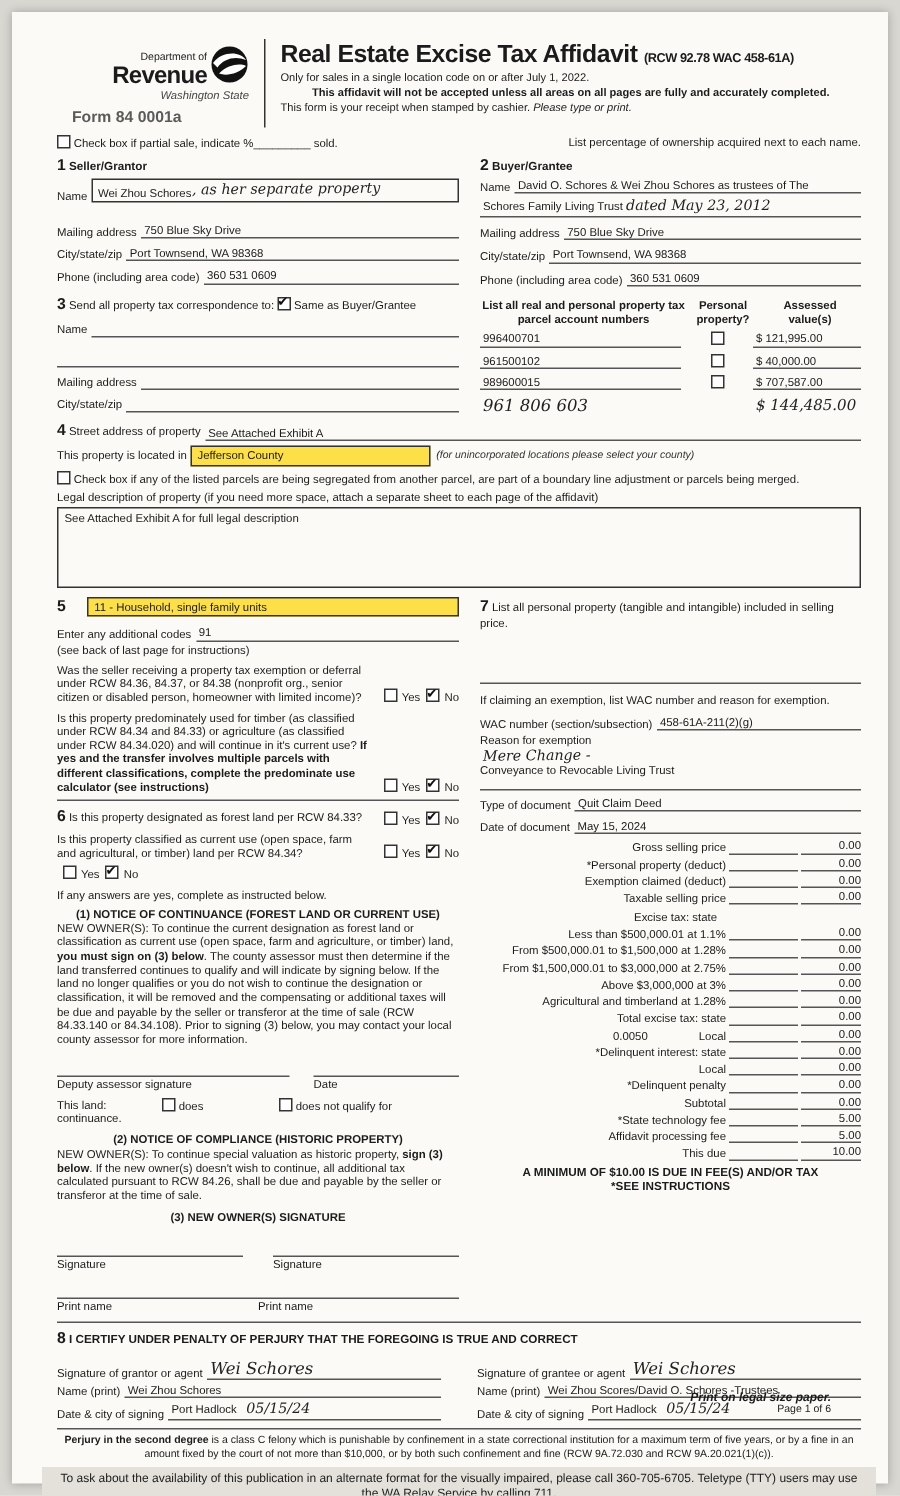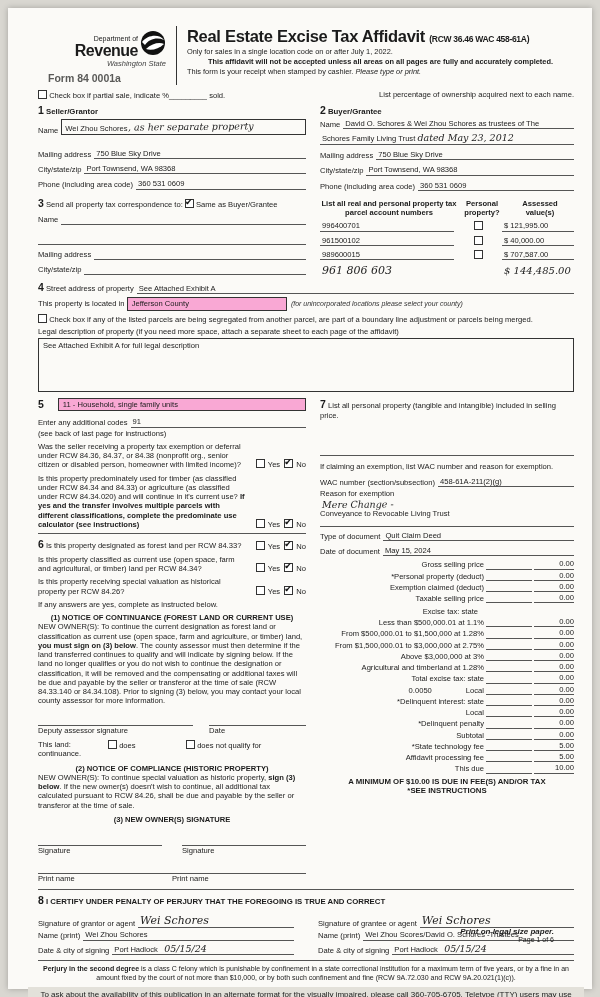--- a/index.html
+++ b/index.html
@@ -42,21 +42,21 @@
 
   
   .ptab-h{display:flex;font-weight:bold;text-align:center;margin-top:2px;}
   .ptab-h .c1{flex:1;} .ptab-h .c2{width:48px;} .ptab-h .c3{width:68px;}
   .prow{display:flex;align-items:flex-end;margin-top:4px;}
   .prow .num{flex:1;border-bottom:1px solid #555;padding:0 2px;}
   .prow .pp{width:48px;text-align:center;}
   .prow .val{width:68px;border-bottom:1px solid #555;text-align:left;padding:0 2px;}
 
   
-  .selbox{border:1px solid #333;padding:1px 4px;min-width:150px;display:inline-block;background:#f9a8d4;}
+  .selbox{border:1px solid #333;padding:1px 4px;min-width:150px;display:inline-block;background:#fde047;}
 
   .legalbox{border:1px solid #333;height:48px;padding:2px 4px;margin-top:2px;}
 
   .q{display:flex;align-items:flex-end;margin-top:4px;}
   .qtext{flex:1;padding-right:4px;}
   .yn{white-space:nowrap;flex:none;}
   .yn .cb{margin:0 1px 0 4px;}
 
   
   .frow{display:flex;align-items:flex-end;margin-top:1px;justify-content:center;}
@@ -96,21 +96,21 @@
             <circle cx="13" cy="13" r="12" fill="#111"></circle>
             <path d="M2 12 C8 4, 20 4, 24 10 C17 7, 9 9, 5 15 Z" fill="#fff"></path>
             <path d="M6 19 C12 13, 20 12, 24 14 C19 19, 11 21, 6 19 Z" fill="#fff"></path>
           </svg>
         </span>
       </div>
       <div class="wast">Washington State</div>
       <div class="formno">Form 84 0001a</div>
     </div>
     <div class="title-blk">
-      <div class="title"><span>Real Estate Excise Tax Affidavit</span> <small>(RCW 36.46 WAC 458-61A)</small></div>
+      <div class="title"><span>Real Estate Excise Tax Affidavit</span> <small>(RCW 92.78 WAC 458-61A)</small></div>
       <div class="sub">Only for sales in a single location code on or after July 1, 2022.</div>
       <div class="sub b">This affidavit will not be accepted unless all areas on all pages are fully and accurately completed.</div>
       <div class="sub"><span>This form is your receipt when stamped by cashier. </span><span class="it">Please type or print.</span></div>
     </div>
   </div>
 
   <div class="psale">
     <div>
       <span class="cb"></span>
       <span>Check box if partial sale, indicate %</span><span>_________</span><span> sold.</span>
@@ -252,21 +252,20 @@
       <hr class="div">
       <div class="q" style="margin-top:0;">
         <span class="qtext"><span class="secno">6</span> <span>Is this property designated as forest land per RCW 84.33?</span></span>
         <span class="yn"><span class="cb"></span> <span>Yes</span><span class="cb checked"></span> <span>No</span></span>
       </div>
       <div class="q">
         <span class="qtext">Is this property classified as current use (open space, farm and agricultural, or timber) land per RCW 84.34?</span>
         <span class="yn"><span class="cb"></span> <span>Yes</span><span class="cb checked"></span> <span>No</span></span>
       </div>
       <div class="q">
-        <span class="qtext">Is this property receiving special valuation as historical property per RCW 84.26?</span>
         <span class="yn"><span class="cb"></span> <span>Yes</span><span class="cb checked"></span> <span>No</span></span>
       </div>
       <div style="margin-top:4px;">If any answers are yes, complete as instructed below.</div>
 
       <div class="b" style="margin-top:4px;">(1) NOTICE OF CONTINUANCE (FOREST LAND OR CURRENT USE)</div>
       <div><span>NEW OWNER(S): To continue the current designation as forest land or classification as current use (open space, farm and agriculture, or timber) land, </span><span class="b">you must sign on (3) below</span><span>. The county assessor must then determine if the land transferred continues to qualify and will indicate by signing below. If the land no longer qualifies or you do not wish to continue the designation or classification, it will be removed and the compensating or additional taxes will be due and payable by the seller or transferor at the time of sale (RCW 84.33.140 or 84.34.108). Prior to signing (3) below, you may contact your local county assessor for more information.</span></div>
 
       <div style="display:flex;margin-top:10px;column-gap:16px;">
         <div style="flex:1.6;">
                 <div class="fval">&nbsp;</div>

